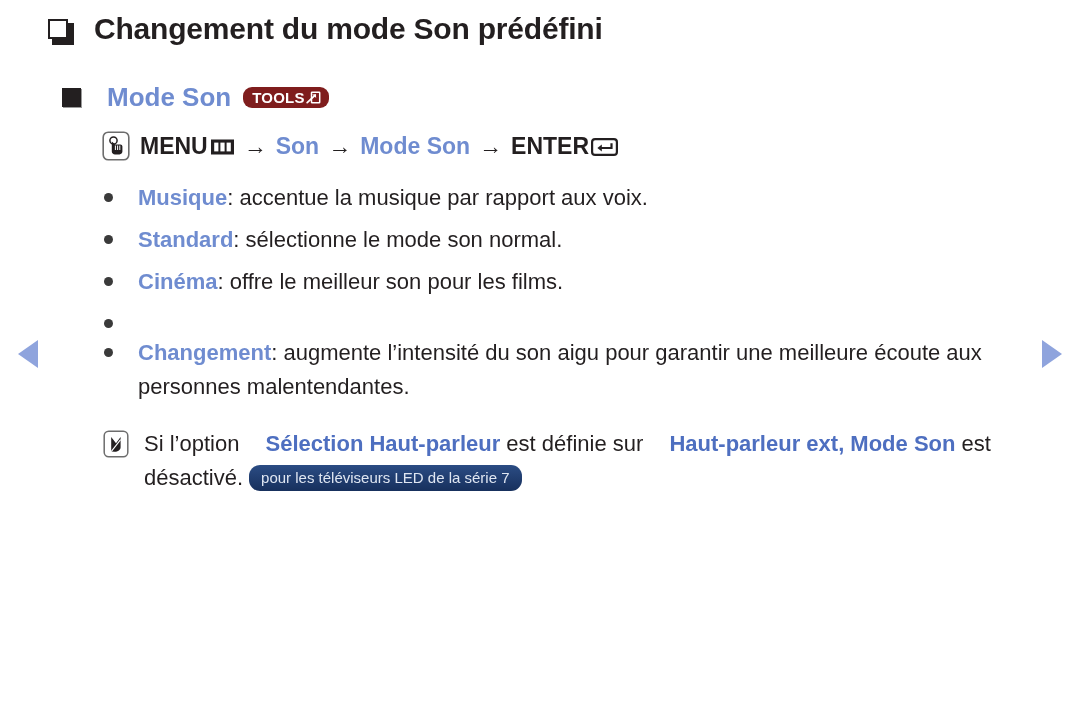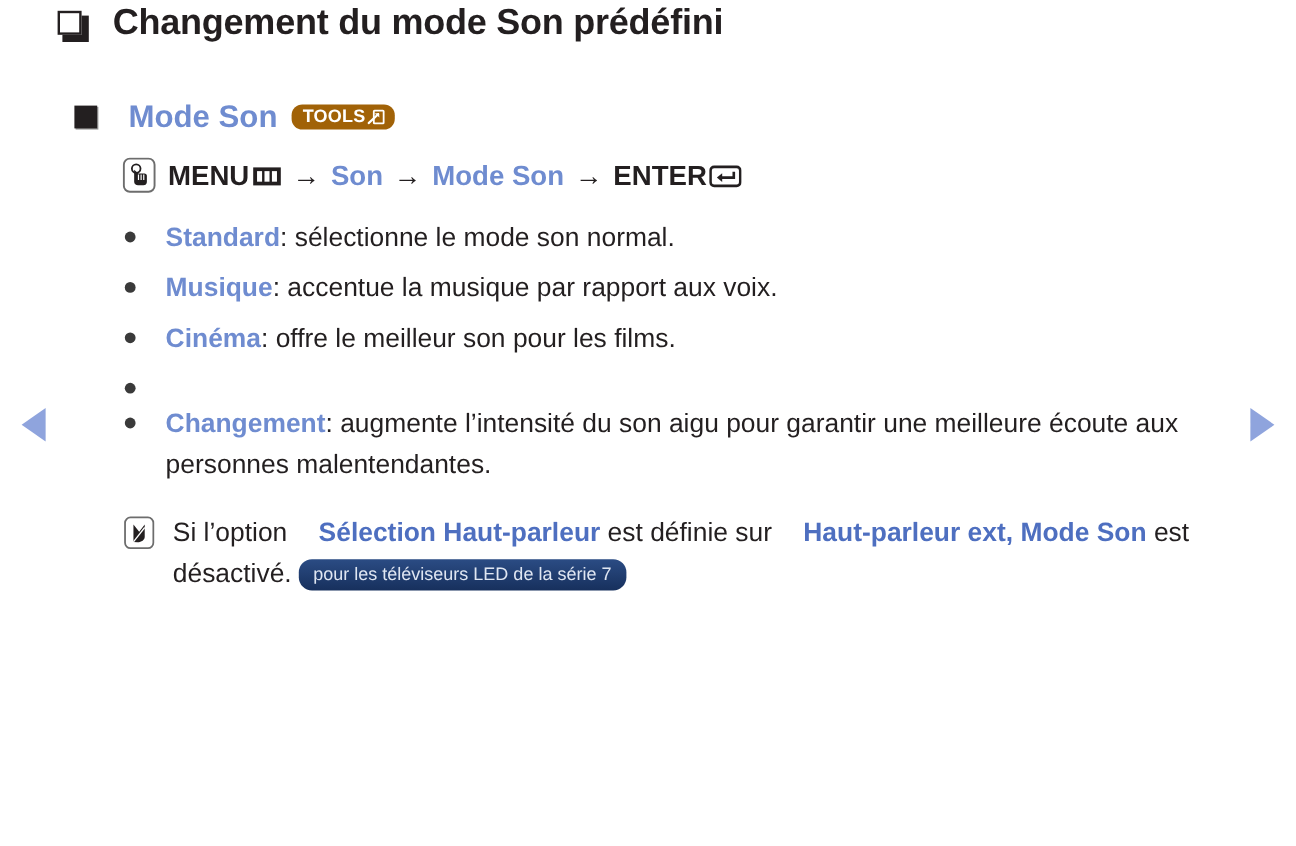--- a/index.html
+++ b/index.html
@@ -19,21 +19,21 @@
   
   .page {
     position: absolute;
     inset: 0;
   }
 
   
   .title-row {
     position: absolute;
     left: 48px;
-    top: 0;
+    top: 10px;
     display: flex;
     align-items: flex-start;
   }
   .title-marker {
     width: 26px;
     height: 26px;
     margin-top: 9px;
     margin-right: 20px;
     position: relative;
     flex: none;
@@ -82,21 +82,21 @@
   .section-title {
     font-size: 26px;
     font-weight: bold;
     color: #6f8cd0;
     white-space: nowrap;
   }
   .tools-badge {
     margin-left: 12px;
     display: inline-flex;
     align-items: center;
-    background: #a16207;
+    background: #7f1d1d;
     color: #ffffff;
     border-radius: 9px;
     padding: 2px 8px 3px 9px;
     height: 21px;
     box-sizing: border-box;
   }
   .tools-badge .tools-label {
     font-size: 15px;
     font-weight: bold;
     letter-spacing: 0.2px;
@@ -300,26 +300,26 @@
         <path d="M20.5 7.2 L20.5 12.0 L9.5 12.0" fill="none" stroke="#231f20" stroke-width="2.2"></path>
         <path d="M10.8 8.4 L6.4 12.0 L10.8 15.6 Z" fill="#231f20"></path>
       </svg>
     </span>
   </div>
 
   <div class="bullets">
 
     <div class="bullet-item">
       <span class="bullet-dot"></span>
+      <span class="bullet-text"><span class="term">Musique</span><span>: </span><span>accentue la musique par rapport aux voix.</span></span>
+    </div>
+
+    <div class="bullet-item">
+      <span class="bullet-dot"></span>
       <span class="bullet-text"><span class="term">Standard</span><span>: </span><span>sélectionne le mode son normal.</span></span>
-    </div>
-
-    <div class="bullet-item">
-      <span class="bullet-dot"></span>
-      <span class="bullet-text"><span class="term">Musique</span><span>: </span><span>accentue la musique par rapport aux voix.</span></span>
     </div>
 
     <div class="bullet-item">
       <span class="bullet-dot"></span>
       <span class="bullet-text"><span class="term">Cinéma</span><span>: </span><span>offre le meilleur son pour les films.</span></span>
     </div>
 
     <div class="bullet-item">
       <span class="bullet-dot"></span>
     </div>

